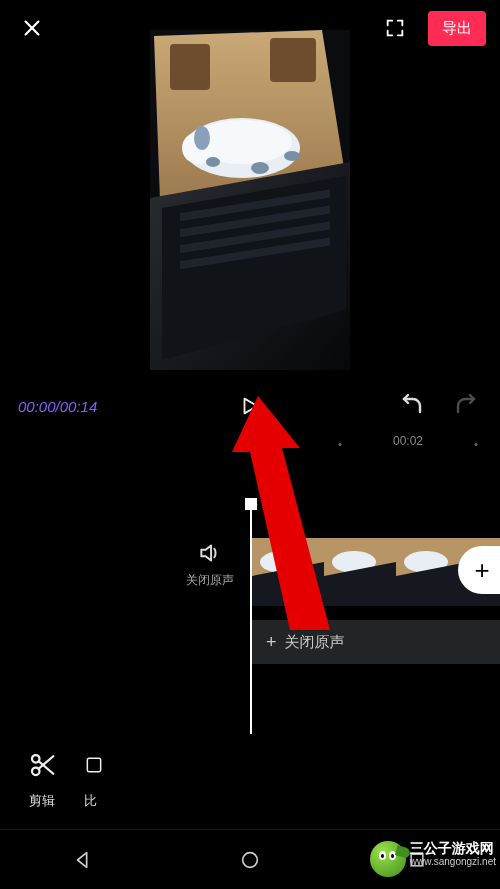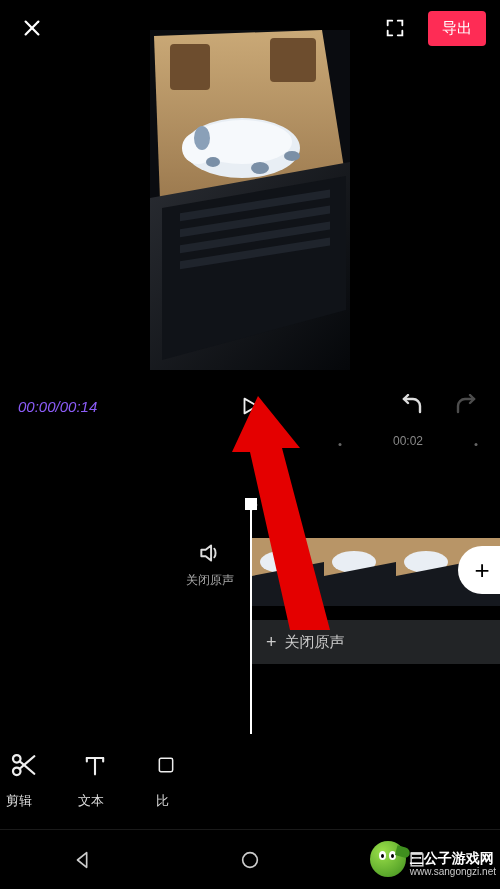--- a/index.html
+++ b/index.html
@@ -46,31 +46,31 @@
   .add-clip { position:absolute; right:-6px; top:86px; width:48px; height:48px; background:#fff; border-radius:24px 0 0 24px; display:flex; align-items:center; justify-content:center; color:#000; font-size:26px; font-weight:300; }
 
   .audio-track { position:absolute; left:252px; right:0; top:160px; height:44px; background:#222426; display:flex; align-items:center; padding-left:14px; font-size:15px; color:#ccc; }
   .audio-track .plus { margin-right:8px; font-size:18px; }
 
   
   .arrow-annot { position:absolute; pointer-events:none; z-index:50; top:390px; left:212px; }
 
   
   .toolbar { position:absolute; left:0; right:0; bottom:60px; height:100px; display:flex; align-items:center; padding:0 6px; overflow:hidden; }
-  .tool { flex:0 0 72px; display:flex; flex-direction:column; gap:10px; color:#eee; }
+  .tool { flex:0 0 72px; display:flex; flex-direction:column; align-items:center; gap:10px; color:#eee; }
   .tool .ticon { width:34px; height:34px; display:flex; align-items:center; justify-content:center; }
   .tool-label { font-size:13px; color:#ddd; }
   .tool.partial { flex:0 0 34px; align-items:flex-start; padding-left:6px; }
 
   
   .navbar { position:absolute; left:0; right:0; bottom:0; height:60px; display:flex; align-items:center; justify-content:space-around; border-top:1px solid #1a1a1a; background:#000; }
   .nav-item { width:40px; height:40px; display:flex; align-items:center; justify-content:center; }
 
   
-  .watermark { position:absolute; right:0; bottom:10px; display:flex; align-items:flex-end; gap:4px; background:rgba(0,0,0,0.0); padding:2px 4px; z-index:100; }
+  .watermark { position:absolute; right:0; bottom:10px; display:flex; align-items:flex-start; gap:4px; background:rgba(0,0,0,0.0); padding:2px 4px; z-index:100; }
   .wm-ball { width:36px; height:36px; background:radial-gradient(circle at 35% 30%, #9be04a, #3f8f1e); border-radius:50%; position:relative; box-shadow:0 2px 3px rgba(0,0,0,.5); }
   .wm-ball::after { content:""; position:absolute; right:-4px; top:6px; width:14px; height:10px; background:#3f8f1e; border-radius:0 10px 8px 0; transform:rotate(15deg); }
   .wm-eye { position:absolute; width:7px; height:9px; background:#fff; border-radius:50%; top:10px; }
   .wm-eye.l { left:9px; } .wm-eye.r { left:19px; }
   .wm-eye::after { content:""; position:absolute; width:3px; height:4px; background:#000; border-radius:50%; top:3px; left:2px; }
   .wm-text { color:#fff; font-size:14px; line-height:1.1; font-weight:600; }
   .wm-text .sub { font-size:10px; color:#ccc; font-weight:400; }
 
 </style>
 </head>
@@ -234,31 +234,20 @@
     <div class="ticon">
         <svg width="30" height="30" viewBox="0 0 24 24" fill="none" stroke="#eee" stroke-width="1.8" stroke-linecap="round">
           <circle cx="7" cy="7" r="3"></circle>
           <circle cx="7" cy="17" r="3"></circle>
           <line x1="9.3" y1="9" x2="21" y2="19"></line>
           <line x1="9.3" y1="15" x2="21" y2="5"></line>
         </svg>
       </div>
     <span class="tool-label">剪辑</span>
   </div>
-  <div class="tool">
-    <div class="ticon">
-        <svg width="28" height="28" viewBox="0 0 24 24" fill="none" stroke="#eee" stroke-width="1.8" stroke-linecap="round">
-          <line x1="5" y1="6" x2="19" y2="6"></line>
-          <line x1="12" y1="6" x2="12" y2="20"></line>
-          <line x1="5" y1="6" x2="5" y2="9"></line>
-          <line x1="19" y1="6" x2="19" y2="9"></line>
-        </svg>
-      </div>
-    <span class="tool-label">文本</span>
-  </div>
   <div class="tool partial">
     <div class="ticon" style="width:20px">
         <svg width="20" height="28" viewBox="0 0 24 24" fill="none" stroke="#eee" stroke-width="1.8">
           <rect x="4" y="4" width="16" height="16" rx="2"></rect>
         </svg>
       </div>
     <span class="tool-label">比</span>
   </div>
 </div>
 

